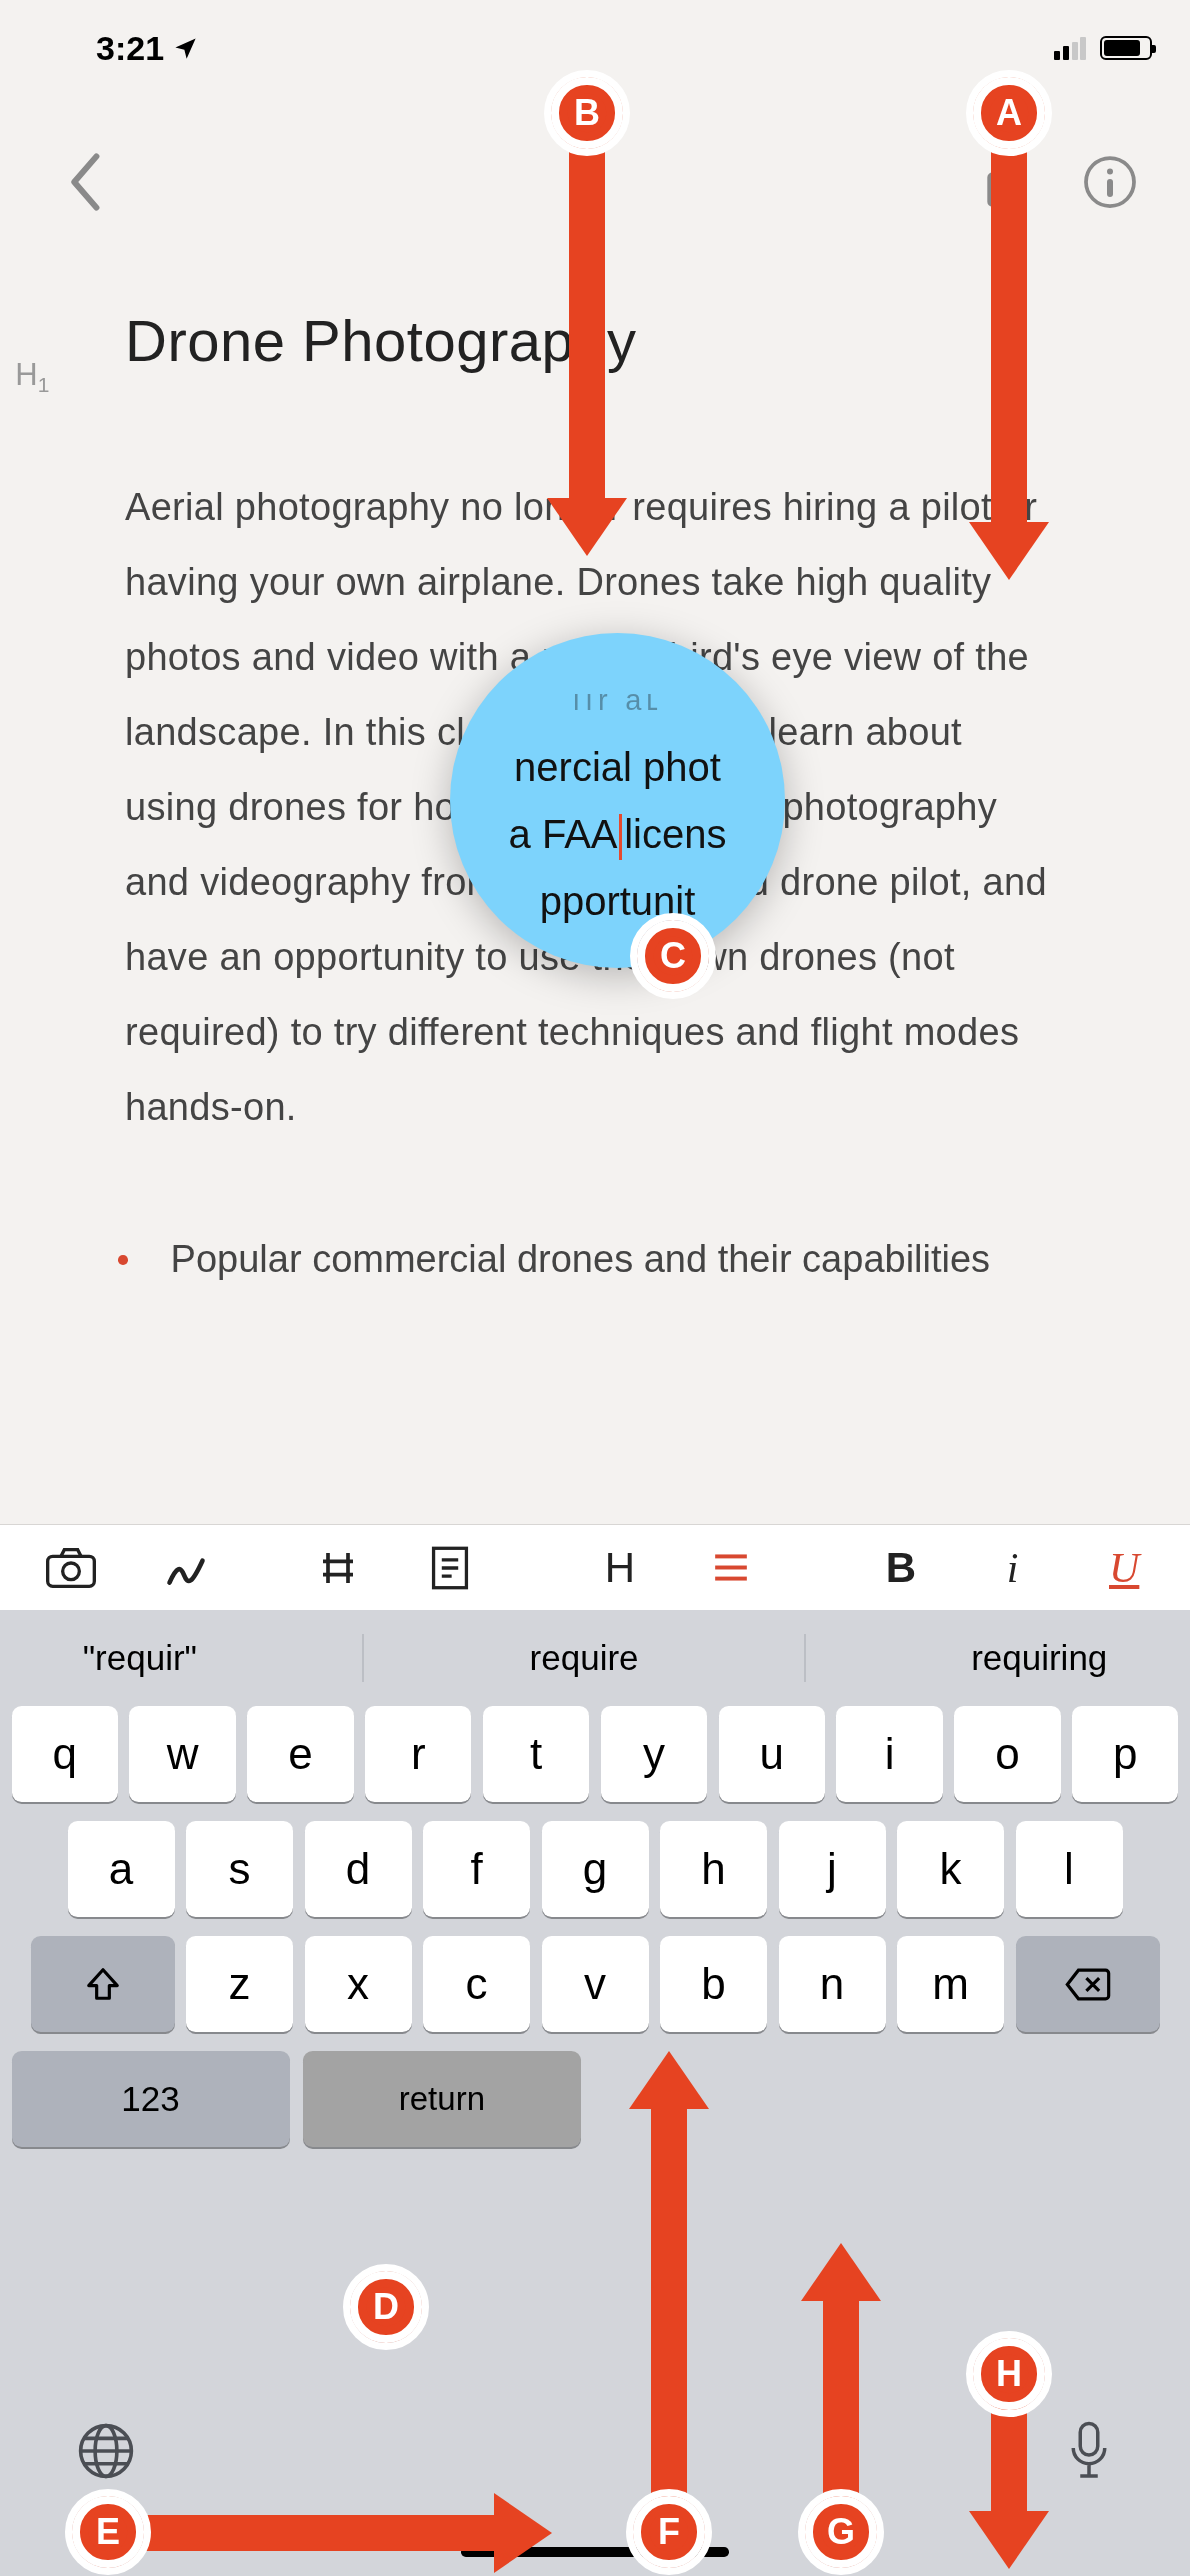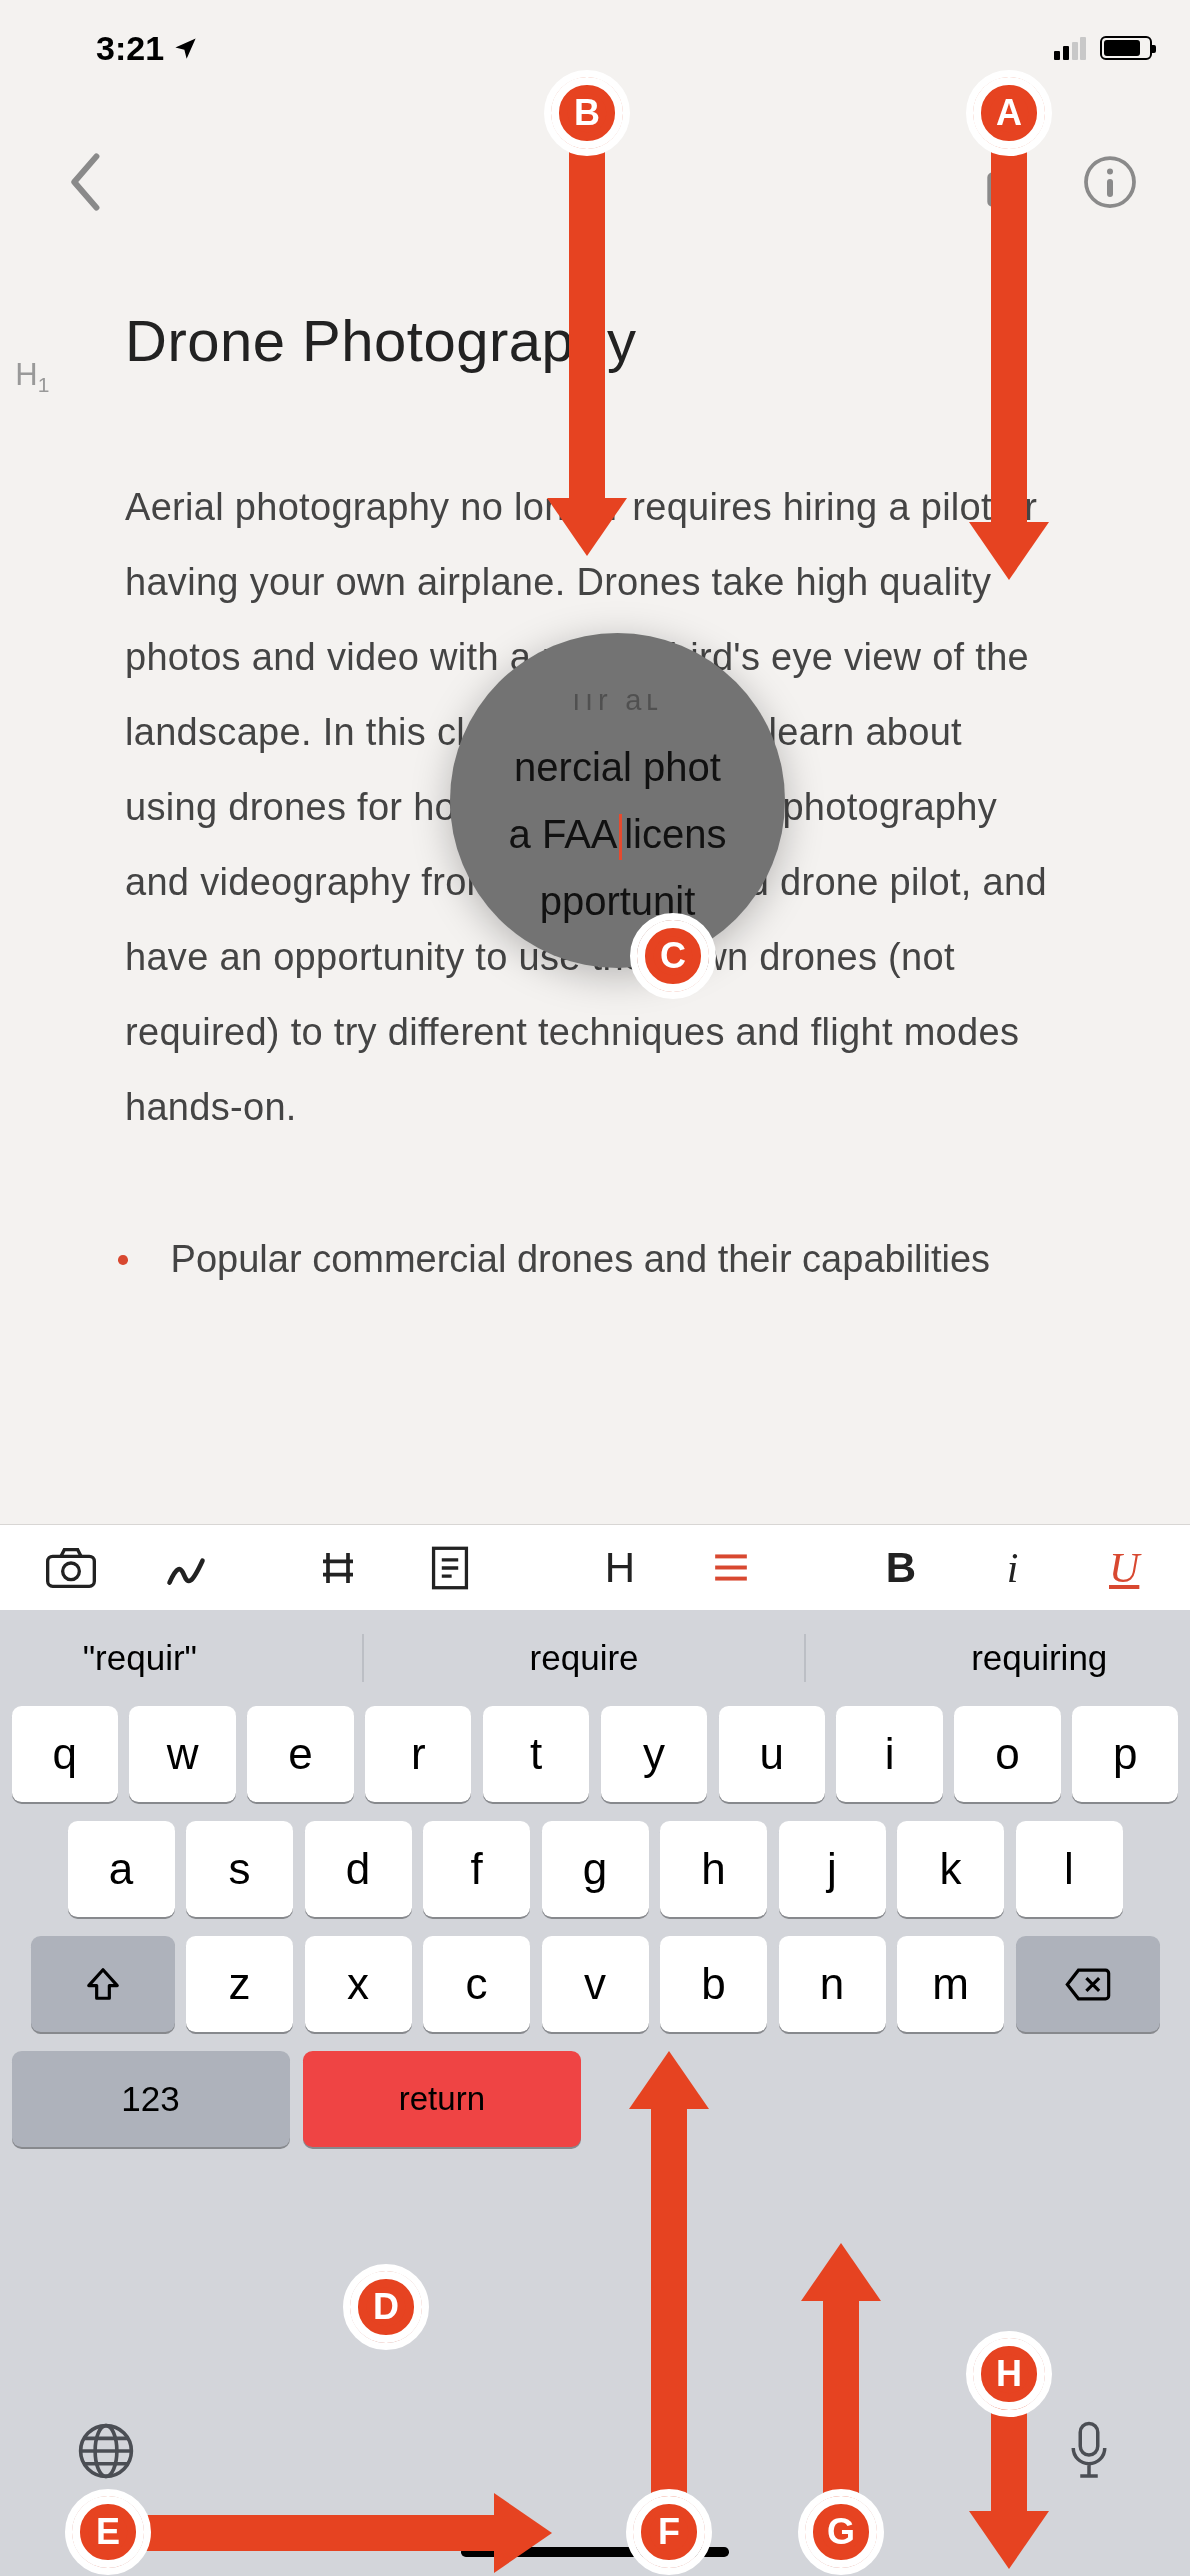--- a/index.html
+++ b/index.html
@@ -22,21 +22,21 @@
   .content { position:absolute; top:307px; left:0; right:0; padding:0 125px; }
   .h1marker { position:absolute; left:15.3px; top:357px; font-size:31px; color:#999; font-weight:500; }
   .h1marker sub { font-size:21px; }
   .page-title { font-size:58px; font-weight:500; color:#222; letter-spacing:0.5px; margin-bottom:96px; }
   .body-para { font-size:38px; line-height:75px; color:#444; letter-spacing:0.3px; }
   .bullet-row { display:flex; margin-top:77px;margin-left:46px; }
   .bullet-dot { width:9.6px; height:9.6px; border-radius:50%; background:#d84830; margin-right:43px; margin-top:33px; margin-left:-53px; flex-shrink:0; }
   .bullet-text { font-size:38px; line-height:75px; color:#444; }
 
   .loupe { position:absolute; width:335px; height:335px; border-radius:50%;
-           background:#737373; box-shadow:0 7.7px 38px rgba(0,0,0,0.25);
+           background:#7dd3fc; box-shadow:0 7.7px 38px rgba(0,0,0,0.25);
            display:flex; flex-direction:column; align-items:center; justify-content:center;
            font-size:40px; color:#111; overflow:hidden; z-index:50; }
   .loupe-line { white-space:nowrap; line-height:67px; }
   .loupe-caret { display:inline-block; width:2.9px; height:46px; background:#e64a2e; vertical-align:middle; margin:0 1.9px; }
 
   .fmt-toolbar { position:absolute; top:1524px; left:0; right:0; height:86px;
                  border-top:1.9px solid #d8d6d4; background:#fff;
                  display:flex; align-items:center; padding:0 46px; gap:72px; color:#222; }
   .fmt-toolbar .ic { width:46px; text-align:center; font-size:36px; }
   .fmt-list{ color:#d84830; }
@@ -48,21 +48,21 @@
   .key-row { display:flex; justify-content:center; gap:11.5px; padding:0 11.5px; margin-bottom:19px; }
   .key { background:#fff; border-radius:9.6px; box-shadow:0 1.9px 0 #87898d;
          height:96px; display:flex; align-items:center; justify-content:center;
          font-size:44px; color:#000; }
   .key.letter { width:107px; }
   .key.fn { background:#aeb2bb; width:144px; }
   .row3 { padding:0 11.5px; }
   .spacebar-row { display:flex; gap:13.4px; padding:0 11.5px; margin-top:4.8px; }
   .k123 { width:278px; background:#aeb2bb; font-size:35px; }
   .kspace { flex:1; font-size:33px; }
-  .kreturn { width:278px; background:#ef4444; font-size:33px; }
+  .kreturn { width:278px; background:#a3a3a3; font-size:33px; }
   .kbd-bottom { position:absolute; bottom:77px; left:0; right:0; height:96px; display:flex; align-items:center; justify-content:space-between; padding:0 77px; color:#4b4e54; }
 
   
   .badge { position:absolute; width:72px; height:72px; border-radius:50%;
            background:#e64321; border:9.6px solid #fff0; box-shadow:inset 0 0 0 7.7px #e64321;
            display:flex; align-items:center; justify-content:center;
            color:#fff; font-weight:800; font-size:36px; z-index:200;
            outline:7.7px solid #fff; }
   .badge::before{ content:''; position:absolute; inset:-8.6px; border-radius:50%; border:8.6px solid #fff; z-index:-1;}
   .arrow { position:absolute; background:#e64321; z-index:150; }

